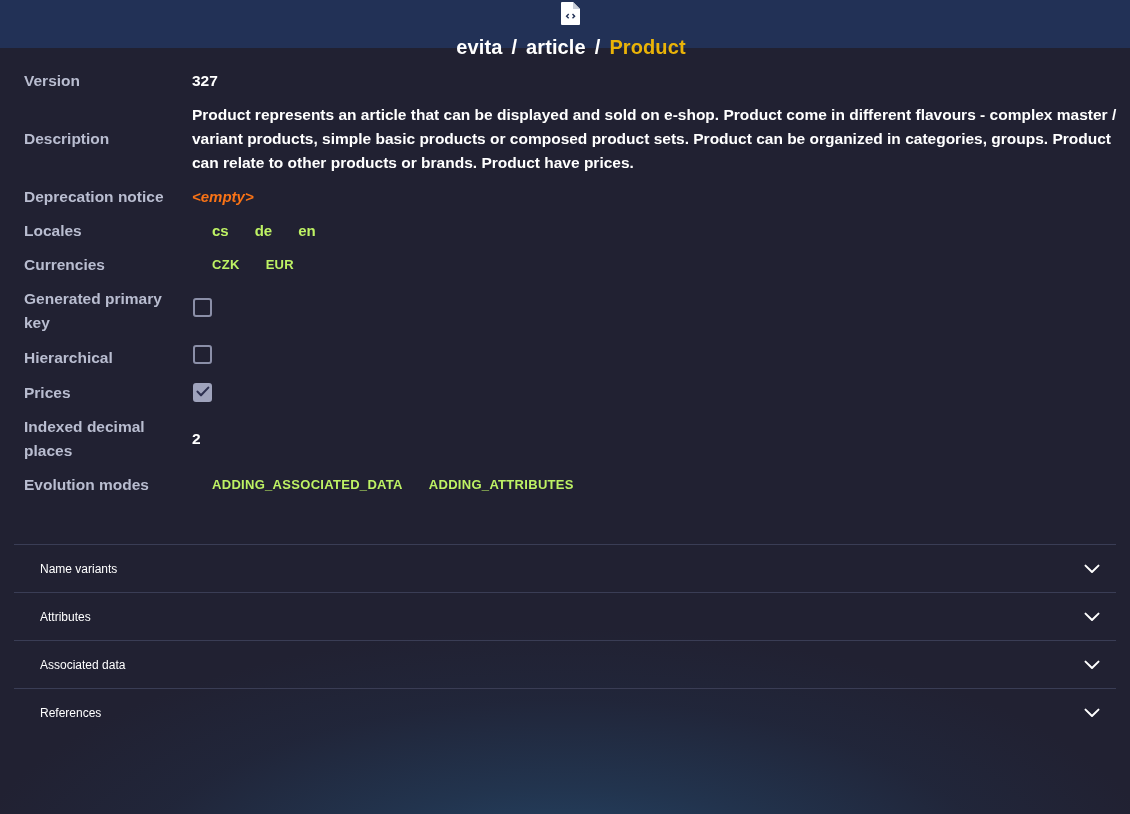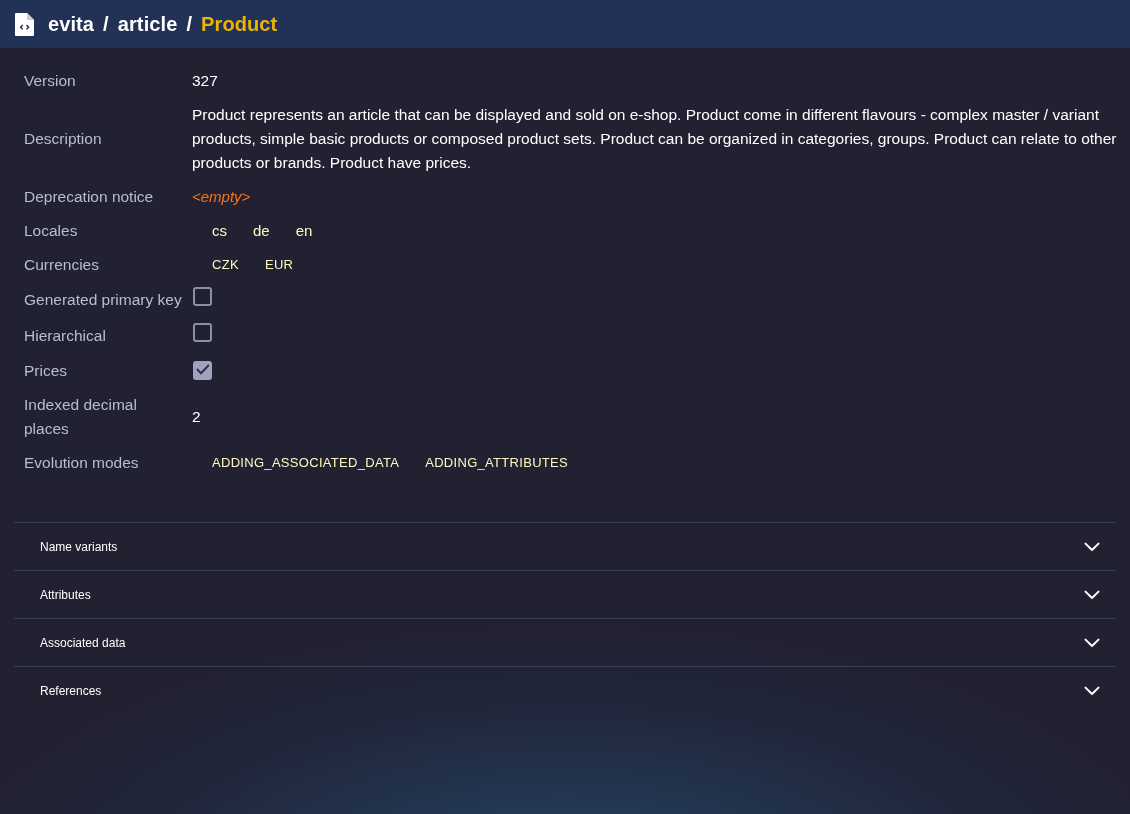--- a/index.html
+++ b/index.html
@@ -35,20 +35,21 @@
   .page { position: relative; z-index: 1; }
 
   
   .header {
     height: 48px;
     background: #223156;
     display: flex;
     align-items: center;
     padding: 0 0 0 12px;
     gap: 10px;
+    flex-direction: column;
   }
   .header-icon {
     width: 26px; height: 26px;
     display: flex; align-items: center; justify-content: center;
     flex: 0 0 auto;
   }
   .crumbs {
     display: flex;
     align-items: center;
     gap: 9px;
@@ -56,20 +57,21 @@
     font-weight: bold;
     letter-spacing: 0.1px;
   }
   .crumb { color: #ffffff; }
   .crumb.accent { color: #eab308; }
   .crumb-sep { color: #ffffff; font-weight: bold; }
 
   
   .props {
     padding: 16px 8px 0 24px;
+    font-weight: bold;
   }
   .prop-row {
     display: flex;
     align-items: center;
     min-height: 34px;
     padding: 5px 0;
   }
   .prop-label {
     width: 168px;
     flex: 0 0 168px;
@@ -92,21 +94,21 @@
   }
 
   
   .chips {
     display: flex;
     align-items: center;
     gap: 14px;
     padding-left: 14px;
   }
   .chip {
-    color: #fef9c3;
+    color: #bef264;
     font-size: 15px;
     padding: 2px 6px;
     border-radius: 3px;
     line-height: 20px;
     white-space: nowrap;
   }
   .chip.mono-up {
     font-size: 13px;
     letter-spacing: 0.3px;
   }

